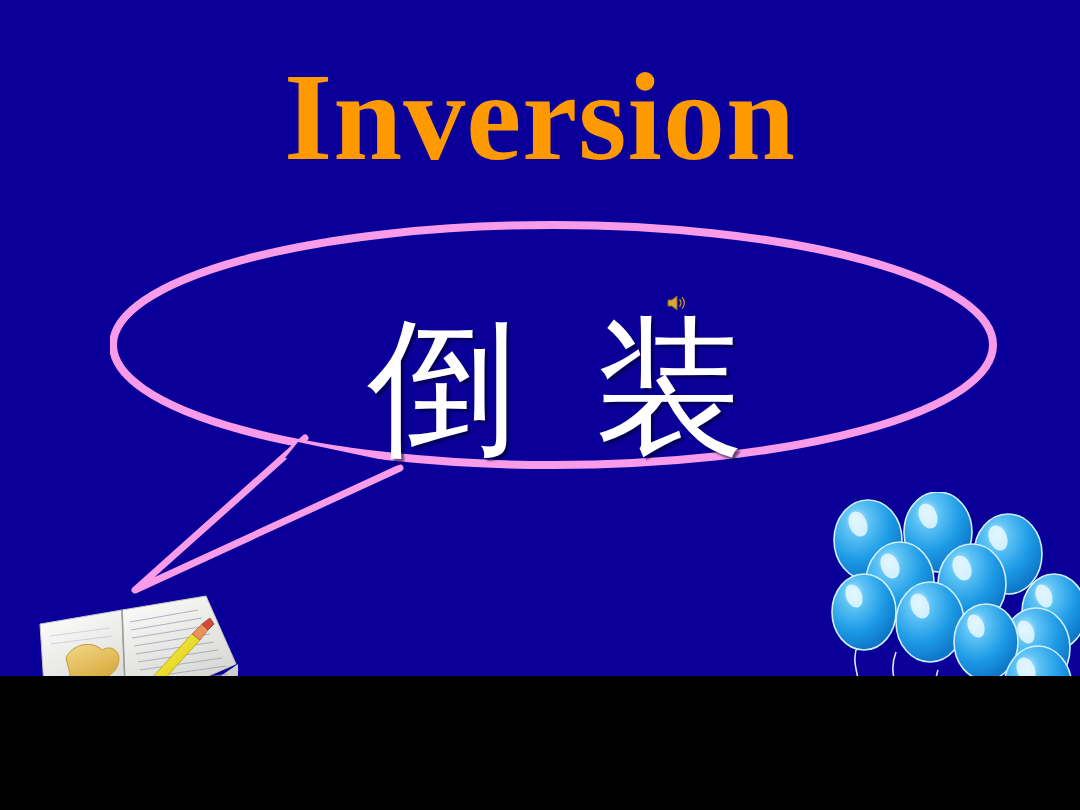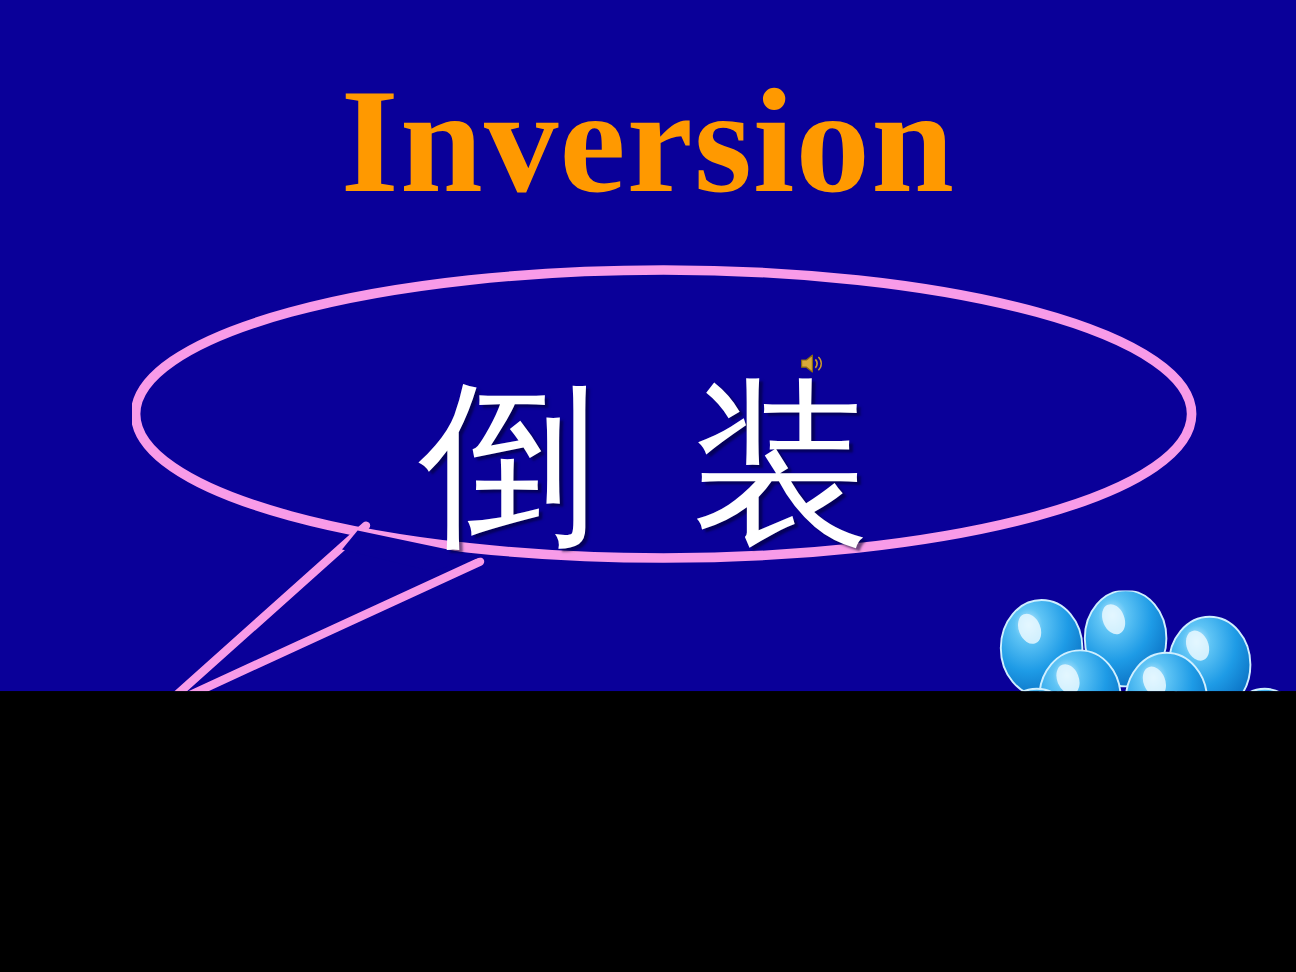--- a/index.html
+++ b/index.html
@@ -3,21 +3,21 @@
 <meta charset="utf-8">
 <style>
   html, body {
     margin: 0;
     padding: 0;
     background: #000000;
   }
   #slide {
     position: relative;
     width: 1080px;
-    height: 576px;
+    height: 676px;
     overflow: hidden;
     background: #0A0099;
     font-family: "Liberation Serif", "DejaVu Serif", serif;
     -webkit-font-smoothing: antialiased;
   }
 
   
   #title {
     position: absolute;
     left: 0;
@@ -42,21 +42,21 @@
     height: 410px;
   }
   #bubble-svg { display: block; width: 910px; height: 410px; }
 
   
   #cn-word {
     position: absolute;
     left: 330px;
     top: 312px;
     width: 430px;
-    text-align: center;
+    text-align: right;
     color: #FFFFFF;
     font-family: "DejaVu Sans", "Liberation Sans", sans-serif;
     font-size: 150px;
     line-height: 1.0;
     letter-spacing: 0.10em;
     text-shadow: 3px 3px 2px rgba(0,0,40,0.55);
     white-space: nowrap;
   }
 
   

